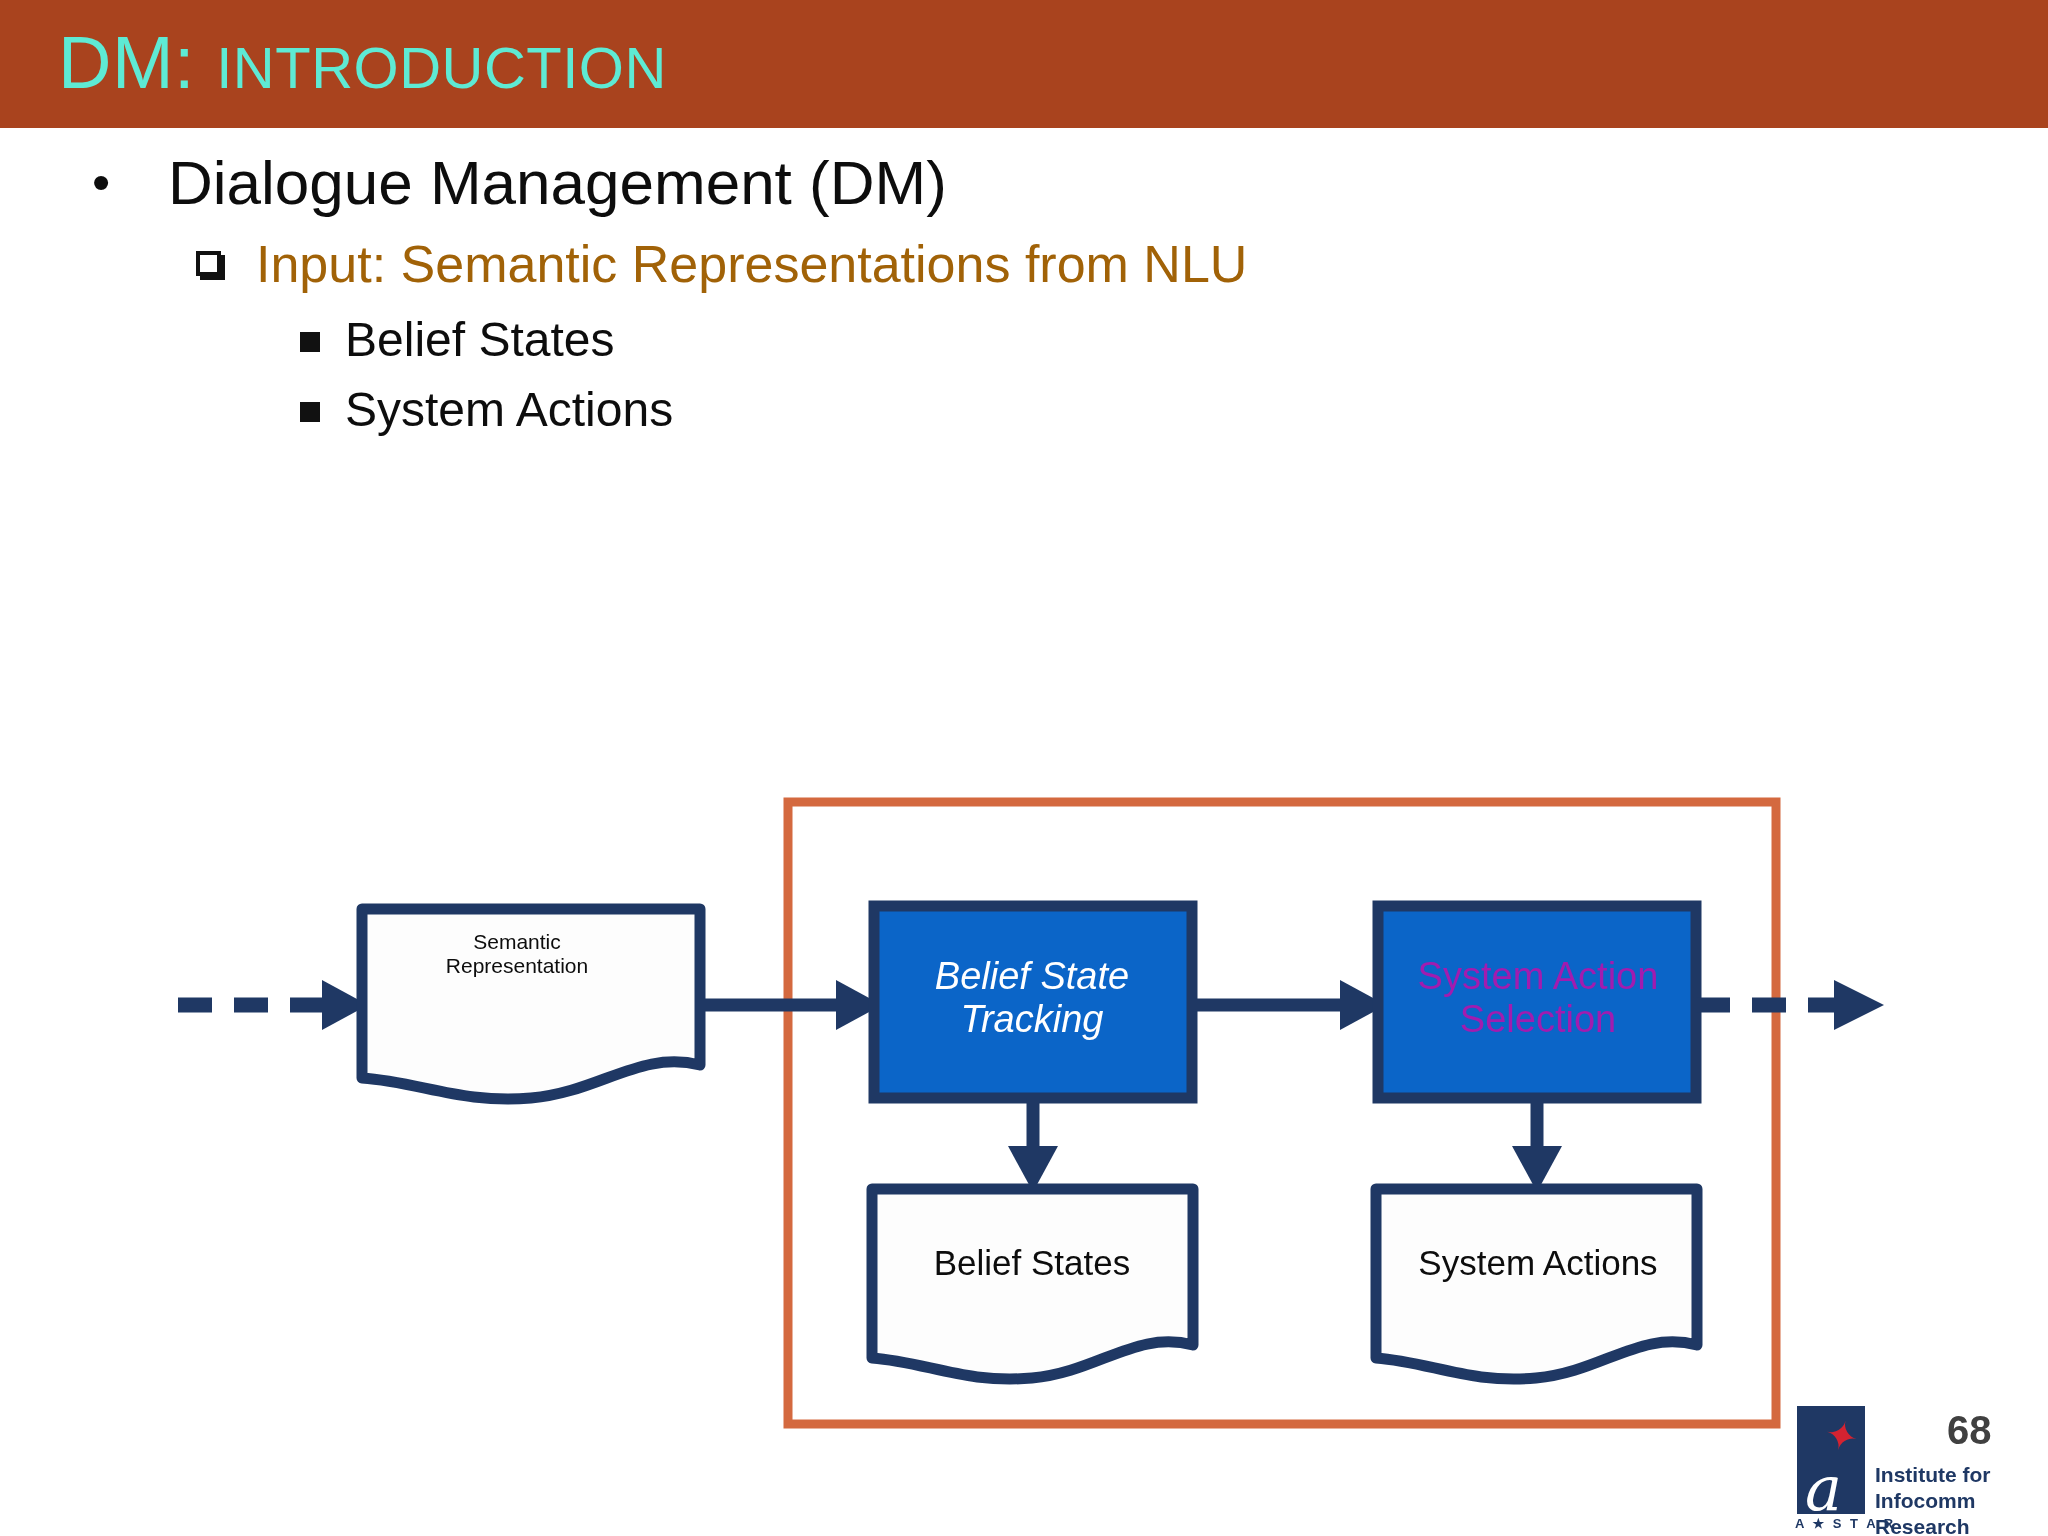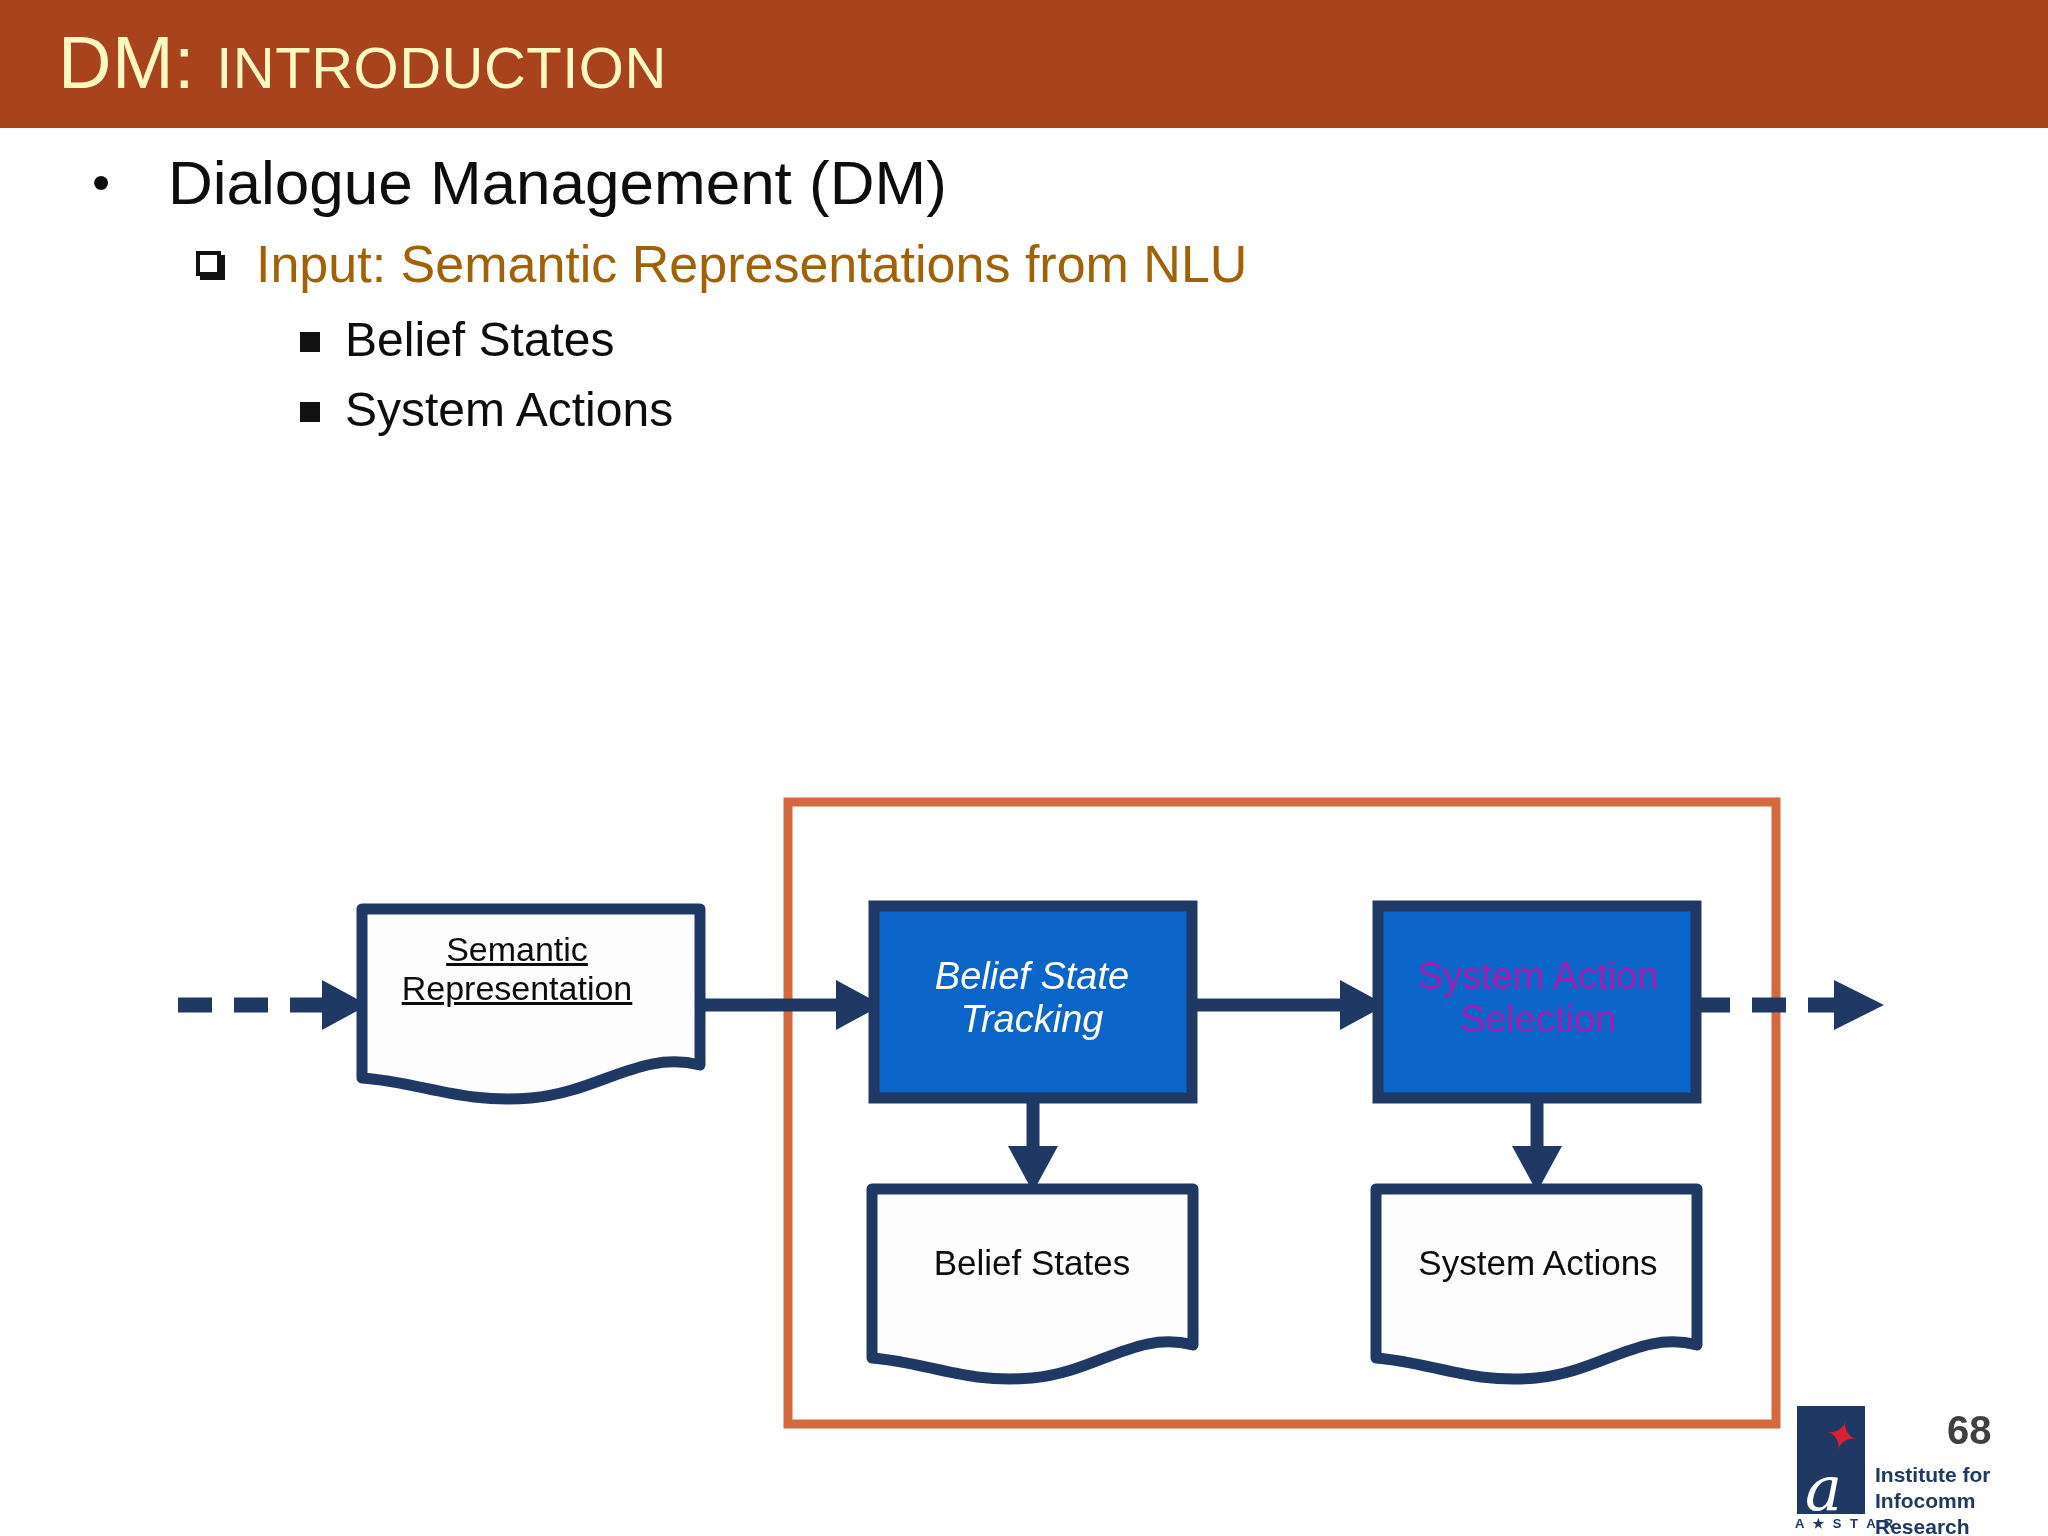--- a/index.html
+++ b/index.html
@@ -21,21 +21,21 @@
     position: absolute;
     left: 0; top: 0;
     width: 2048px; height: 128px;
     background: #A9431E;
   }
   #title-text {
     position: absolute;
     left: 58px;
     top: 50%;
     transform: translateY(-52%);
-    color: #fef9c3;
+    color: #5eead4;
     font-size: 74px;
     line-height: 1;
     font-weight: 400;
     letter-spacing: 0.5px;
     white-space: nowrap;
   }
   #title-text .sc { font-size: 58px; }
 
   
   #bullets {
@@ -115,22 +115,21 @@
     white-space: pre-line;
   }
   #dm-group-title {
     left: 900px; top: 818px;
     width: 560px;
     font-size: 38px;
   }
   #lbl-semrep {
     left: 352px; top: 930px;
     width: 330px;
-    font-size: 34px;
-    text-decoration: underline;
+    font-size: 21px;
   }
   #lbl-bst {
     left: 866px; top: 955px;
     width: 332px;
     font-size: 38px;
     color: #ffffff;
     font-style: italic;
   }
   #lbl-sas {
     left: 1372px; top: 955px;

